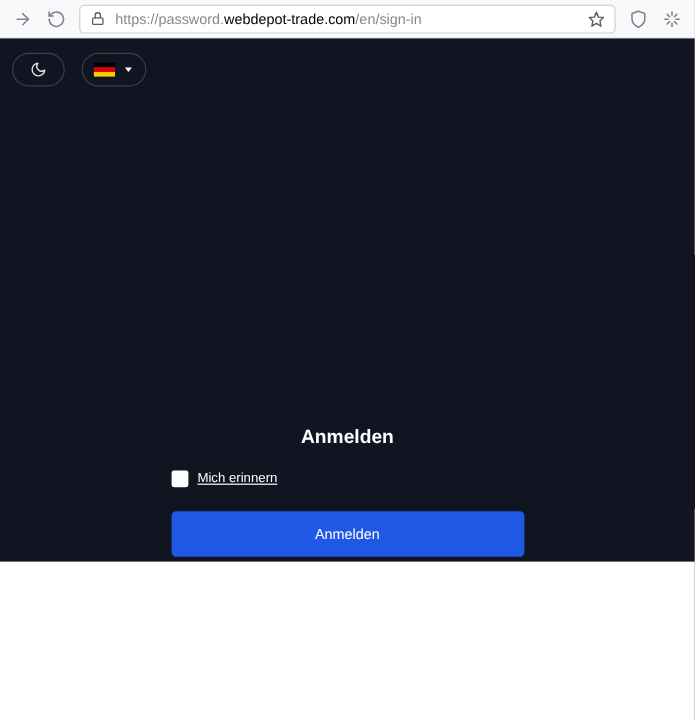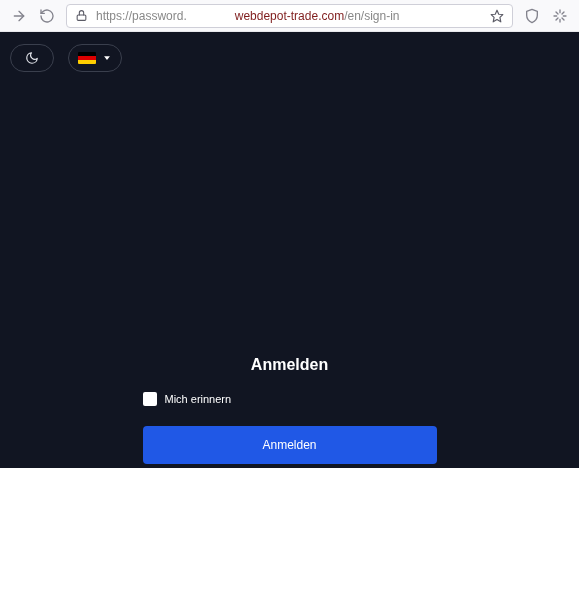--- a/index.html
+++ b/index.html
@@ -25,21 +25,21 @@
     border-radius: 4px;
     background: #fff;
     display:flex;
     align-items:center;
     padding: 0 8px;
     gap: 8px;
     min-width: 0;
   }
   .addr .lock { color:#5b5b66; display:flex; }
   .addr .url { font-size: 12px; color:#888; white-space: nowrap; overflow:hidden; }
-  .addr .url .dark { color:#7f1d1d;margin-left:48px; }
+  .addr .url .dark { color:#000000; }
   .addr .spacer { flex:1; }
   .addr .right-icons { display:flex; gap:8px; }
   .addr .right-icons span { display:flex; }
 
   
   .page {
     position: relative;
     width: 579px;
     height: 436px;
     background: #111522;
@@ -113,20 +113,21 @@
     right:10px;
     display:flex;
     color:#a0a4b0;
   }
   .remember {
     display:flex;
     align-items:center;
     gap:8px;
     margin-top: 2px;
     margin-bottom: 20px;
+    text-decoration: underline;
   }
   .checkbox {
     width:14px; height:14px;
     background:#fff;
     border-radius:2px;
     display:inline-block;
   }
   .remember .lbl { font-size:11px; color:#fff; }
   .submit {
     background:#2058e6;

